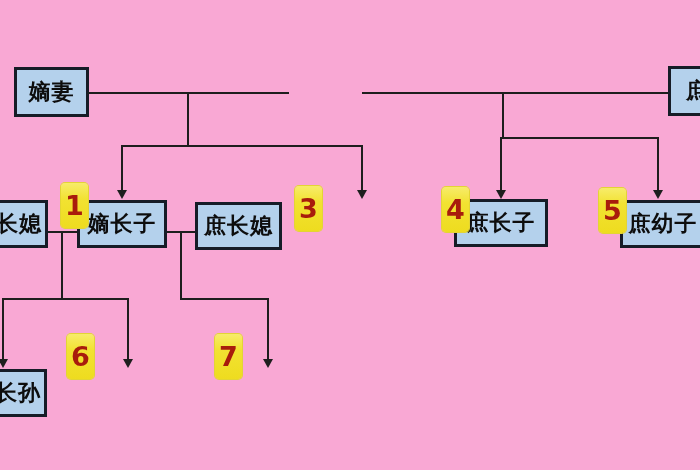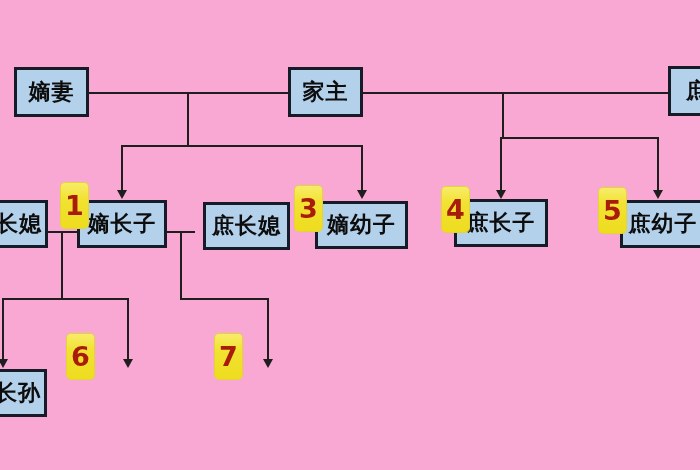--- a/index.html
+++ b/index.html
@@ -90,38 +90,32 @@
 
   <div class="hline" style="left:167px; top:231px; width:28px;"></div>
   <div class="vline" style="left:180px; top:231px; height:68px;"></div>
   <div class="hline" style="left:180px; top:298px; width:89px;"></div>
   <div class="vline" style="left:267px; top:298px; height:63px;"></div>
   <div class="arrowhead" style="left:263px; top:359px;"></div>
 
   <div class="node" style="left:14px; top:67px; width:75px; height:50px;">
     <span>嫡妻</span>
   </div>
-  <div class="node" style="left:288px; top:67px; width:75px; height:50px;">
-    <span>家主</span>
-  </div>
   <div class="node cut-right-text" style="left:668px; top:66px; width:92px; height:50px;">
     <span>庶</span>
   </div>
 
   <div class="node cut-left" style="left:-45px; top:200px; width:93px; height:48px;">
     <span>长媳</span>
   </div>
   <div class="node" style="left:77px; top:200px; width:90px; height:48px;font-family:Liberation Mono, monospace;">
     <span>嫡长子</span>
   </div>
-  <div class="node" style="left:195px; top:202px; width:87px; height:48px;margin-left:8px;">
+  <div class="node" style="left:195px; top:202px; width:87px; height:48px;">
     <span>庶长媳</span>
-  </div>
-  <div class="node" style="left:315px; top:201px; width:93px; height:48px;">
-    <span>嫡幼子</span>
   </div>
   <div class="node" style="left:454px; top:199px; width:94px; height:48px;">
     <span>庶长子</span>
   </div>
   <div class="node" style="left:620px; top:200px; width:86px; height:48px;">
     <span>庶幼子</span>
   </div>
 
   <div class="node cut-left" style="left:-45px; top:369px; width:92px; height:48px;">
     <span>长孙</span>

